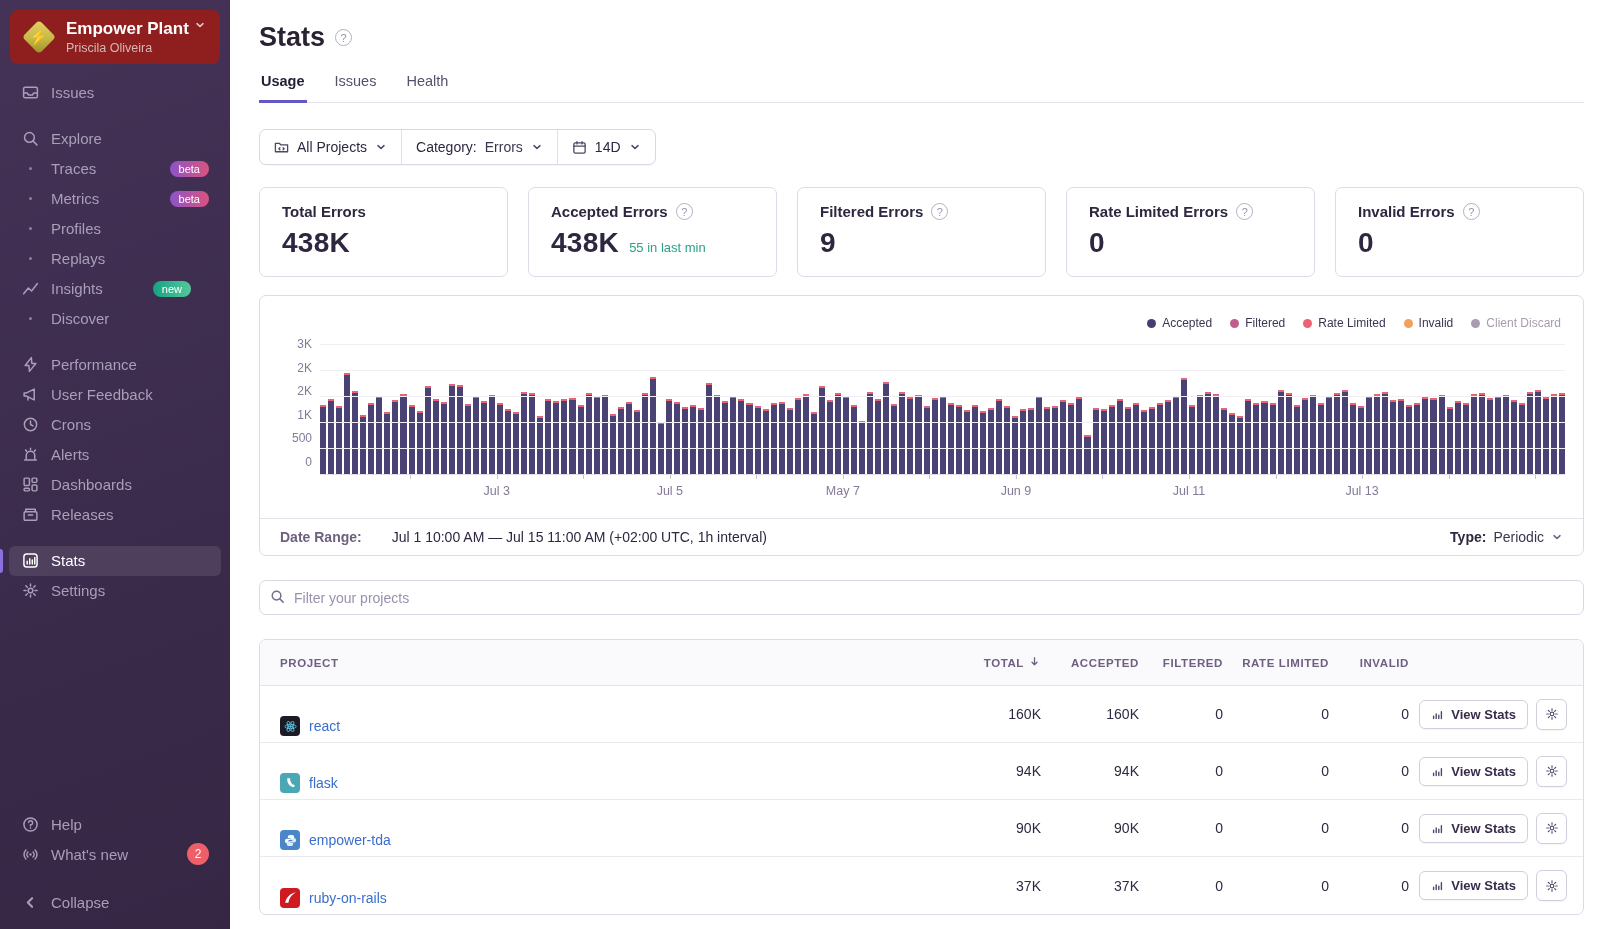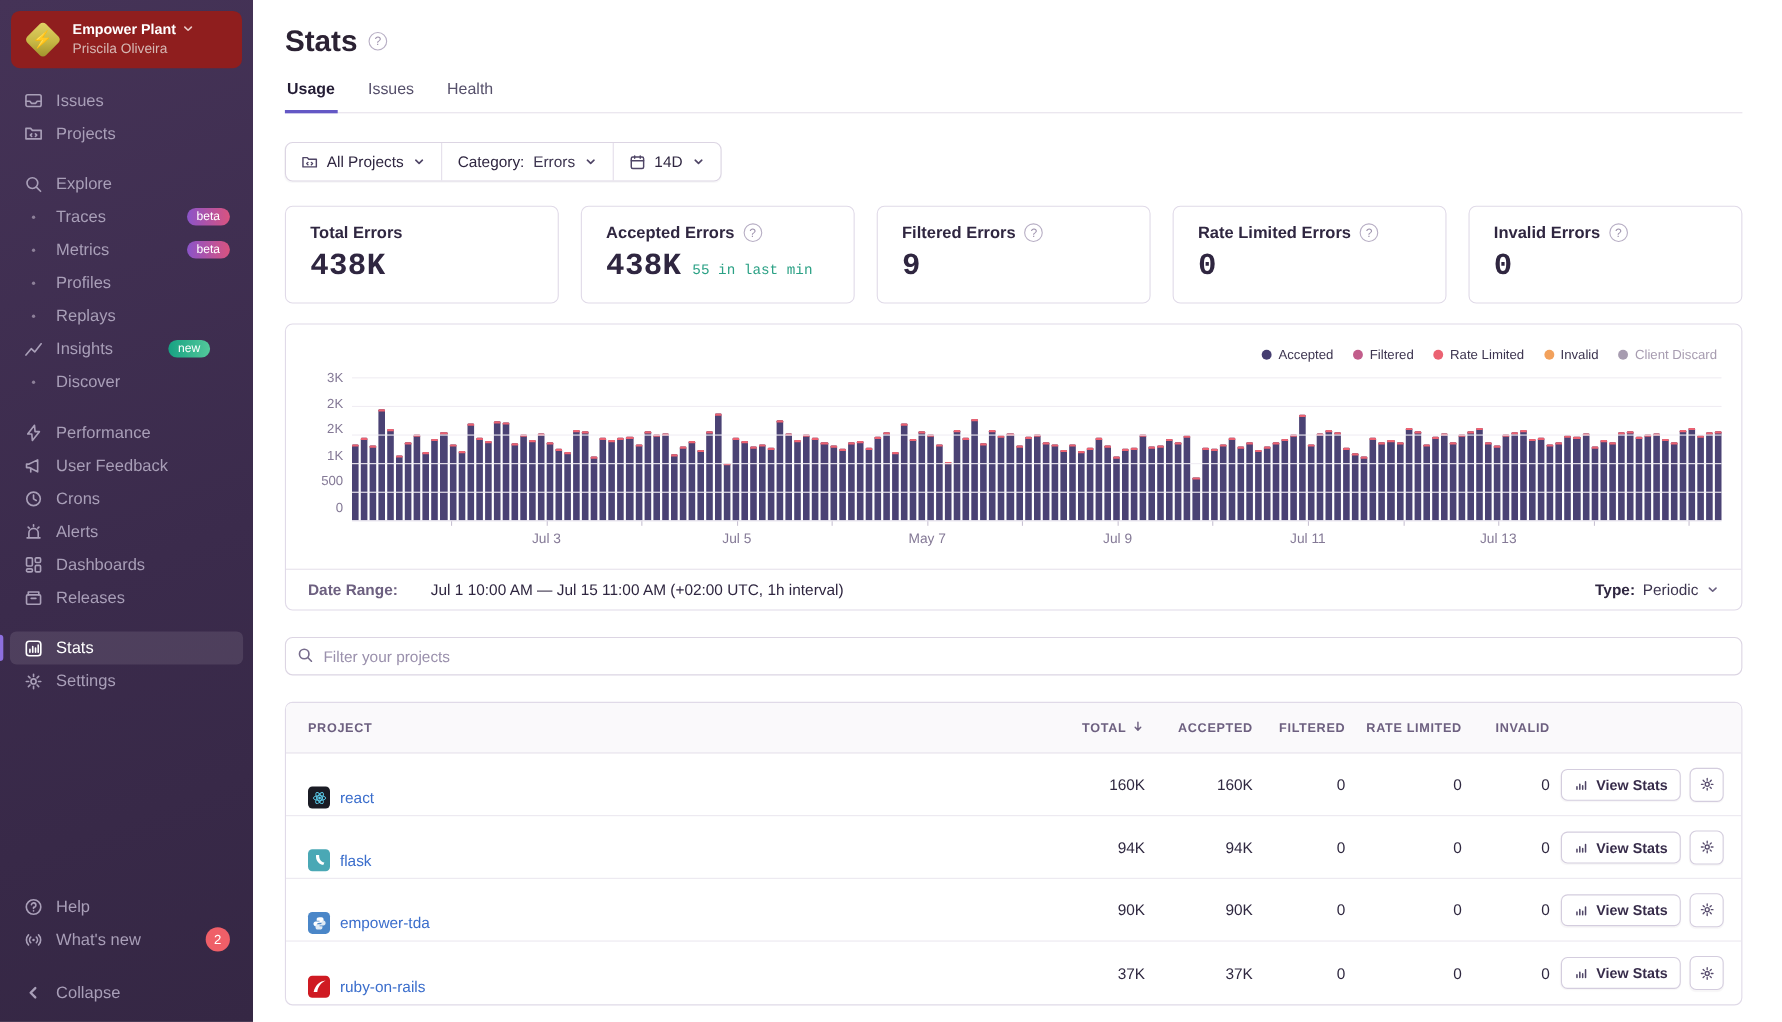--- a/index.html
+++ b/index.html
@@ -10,21 +10,21 @@
     background:linear-gradient(160deg,#453357 0%,#3b2b4c 55%,#352744 100%); color:#a99fb8;
     display:flex; flex-direction:column; z-index:5;}
   .org-card { margin:10px 10px 14px 10px; background:#8f1e1e; border-radius:8px; padding:9px 12px;
     display:flex; align-items:center; gap:10px; cursor:pointer;}
   .org-logo { width:34px; height:34px; position:relative; flex:0 0 auto;}
   .org-logo .diamond { position:absolute; left:5px; top:5px; width:24px; height:24px;
     background:linear-gradient(135deg,#e3d267 0%,#c8b845 55%,#9d8f2a 100%); transform:rotate(45deg); border-radius:4px;}
   .org-logo .bolt { position:absolute; left:0; top:0; width:34px; height:34px; display:flex; align-items:center; justify-content:center;
     color:#6e6218; font-size:15px; font-weight:bold;}
   .org-text { line-height:1.15; min-width:0;}
-  .org-name { color:#fff; font-weight:bold; font-size:13px; white-space:nowrap; display:flex; gap:5px;}
+  .org-name { color:#fff; font-weight:bold; font-size:17px; white-space:nowrap; display:flex; gap:5px;}
   .org-user { color:#d6b8b4; font-size:12.5px; margin-top:2px;}
   .nav { flex:1; overflow:hidden; }
   .nav-section { margin-bottom:16px; }
   .nav-item { display:flex; align-items:center; gap:12px; height:30px; padding:0 12px; margin:0 9px;
     border-radius:6px; font-size:15px; cursor:pointer; position:relative; white-space:nowrap;}
   .nav-item.active { background:rgba(255,255,255,0.10); color:#fff; }
   .nav-item.active::before { content:""; position:absolute; left:-9px; top:3px; bottom:3px; width:3px;
     background:#8d6fe0; border-radius:0 3px 3px 0;}
   .nav-ico { width:18px; height:18px; display:flex; align-items:center; justify-content:center; flex:0 0 18px;}
   .nav-ico svg { width:17px; height:17px; }
@@ -57,21 +57,21 @@
   .filter-seg + .filter-seg { border-left:1px solid #e4deea; }
   .filter-seg .seg-strong { font-weight:normal; }
   .filter-seg .seg-val { color:#3d3550; }
   .filter-seg svg { width:15px; height:15px; color:#4f4566;}
   .chev { color:#6a6080; display:flex;} .chev svg{ width:12px; height:12px;}
 
   .cards-row { display:flex; gap:20px; margin-top:22px; }
   .stat-card { flex:1; background:#fff; border:1px solid #e0dae8; border-radius:7px; padding:15px 22px 17px 22px; min-width:0;}
   .stat-title-row { display:flex; align-items:center; gap:8px; }
   .stat-title { font-size:15px; font-weight:bold; color:#2f2640; white-space:nowrap;}
-  .stat-value-row { display:flex; align-items:baseline; gap:10px; margin-top:7px;font-family:Liberation Mono, monospace;}
+  .stat-value-row { display:flex; align-items:baseline; gap:10px; margin-top:7px;}
   .stat-value { font-size:28px; font-weight:bold; color:#2f2640; letter-spacing:.3px;}
   .stat-note { font-size:13px; color:#2ba185; }
 
   
   .chart-card { margin-top:18px; background:#fff; border:1px solid #e0dae8; border-radius:7px; }
   .chart-pad { padding:14px 18px 6px 14px; }
   .legend { display:flex; justify-content:flex-end; gap:18px; font-size:12px; color:#3d3550; padding:6px 4px 14px 0;}
   .legend-item { display:flex; align-items:center; gap:6px; cursor:pointer; }
   .legend-dot { width:9px; height:9px; border-radius:50%; }
   .legend-item.muted { color:#a79cb0; }
@@ -154,29 +154,20 @@
       <div class="nav-section">
         <div class="nav-item">
           <span class="nav-ico">
             <svg viewBox="0 0 16 16" fill="none" stroke="currentColor" stroke-width="1.4" stroke-linecap="round" stroke-linejoin="round">
               <rect x="1.5" y="3" width="13" height="10" rx="1.5"></rect>
               <path d="M1.5 8.5h3.4l1.3 1.8h3.6l1.3-1.8h3.4"></path>
             </svg>
           </span>
           <span class="nav-label">Issues</span>
         </div>
-        <div class="nav-item">
-          <span class="nav-ico">
-            <svg viewBox="0 0 16 16" fill="none" stroke="currentColor" stroke-width="1.4" stroke-linecap="round" stroke-linejoin="round">
-              <path d="M1.5 12.5v-9h4l1.5 1.7h7.5v7.3z"></path>
-              <path d="M6.4 8.2L5.3 9.3l1.1 1.1M9.6 8.2l1.1 1.1-1.1 1.1"></path>
-            </svg>
-          </span>
-          <span class="nav-label">Projects</span>
-        </div>
       </div>
       <div class="nav-section">
         <div class="nav-item">
           <span class="nav-ico">
             <svg viewBox="0 0 16 16" fill="none" stroke="currentColor" stroke-width="1.4" stroke-linecap="round" stroke-linejoin="round">
               <circle cx="7" cy="7" r="4.6"></circle>
               <path d="M10.4 10.4L14 14"></path>
             </svg>
           </span>
           <span class="nav-label">Explore</span>
@@ -963,21 +954,21 @@
               <div class="gridline" style="top: 40%;"></div>
               <div class="gridline" style="top: 60%;"></div>
               <div class="gridline" style="top: 80%;"></div>
               <div class="gridline base" style="top: 100%;"></div>
             </div>
         </div>
         <div class="xaxis">
             <span class="xlabel" style="left: 14.2%;">Jul 3</span>
             <span class="xlabel" style="left: 28.1%;">Jul 5</span>
             <span class="xlabel" style="left: 42%;">May 7</span>
-            <span class="xlabel" style="left: 55.9%;">Jul 9</span>
+            <span class="xlabel" style="left: 55.9%;">Jun 9</span>
             <span class="xlabel" style="left: 69.8%;">Jul 11</span>
             <span class="xlabel" style="left: 83.7%;">Jul 13</span>
           </div>
       </div>
       <div class="chart-footer">
         <div class="dr-left">
           <span class="dr-label">Date Range:</span>
           <span class="dr-value">Jul 1 10:00 AM — Jul 15 11:00 AM (+02:00 UTC, 1h interval)</span>
         </div>
         <div class="type-dd">

